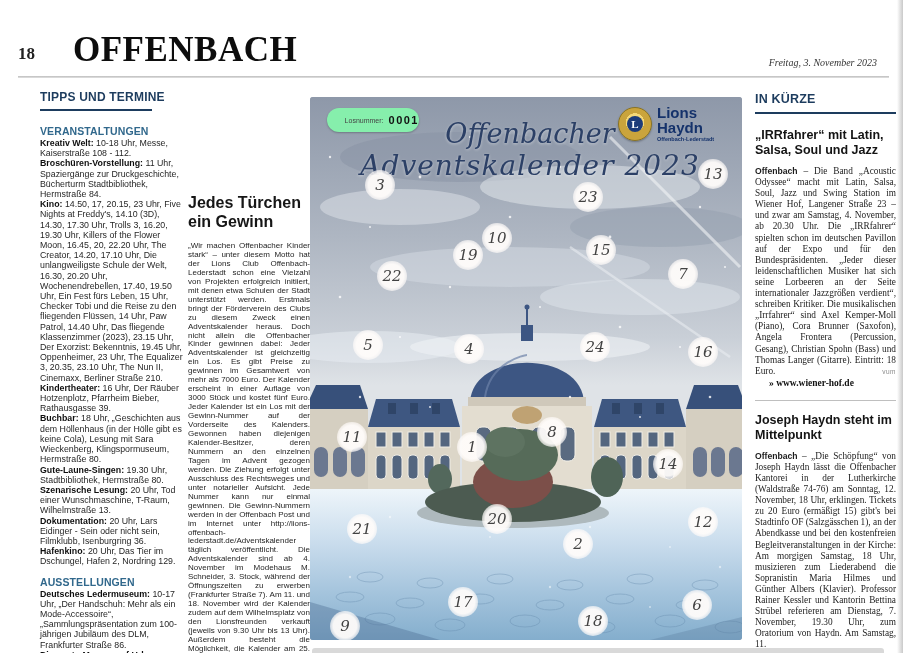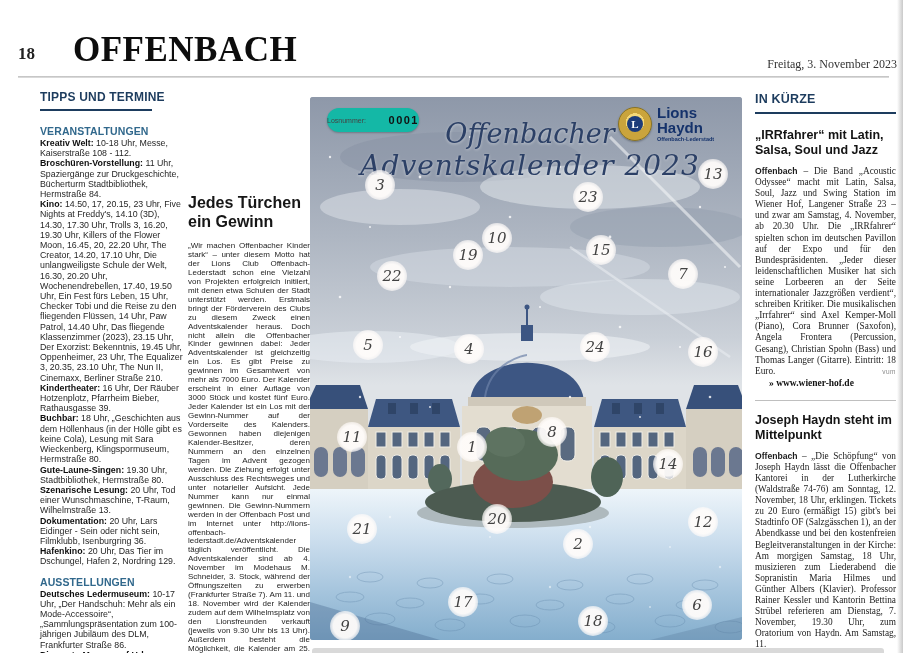--- a/index.html
+++ b/index.html
@@ -5,22 +5,22 @@
   * { margin:0; padding:0; box-sizing:border-box; }
   html,body { width:903px; height:653px; background:#fff; overflow:hidden;
               font-family:"Liberation Sans", sans-serif; }
   .page { position:relative; width:903px; height:571px; background:#ffffff; }
 
   
   .page-num { position:absolute; left:18px; top:44px; font-family:"Liberation Serif",serif;
               font-size:17px; font-weight:bold; color:#222; }
   .masthead { position:absolute; left:73px; top:30px; font-family:"Liberation Serif",serif;
               font-size:35px; font-weight:bold; color:#0d0d0d; letter-spacing:.5px; }
-  .edition-date { position:absolute; right:6px; top:57px; font-family:"Liberation Serif",serif;
-              font-size:12px; color:#333; }
+  .edition-date { position:absolute; right:26px; top:57px; font-family:"Liberation Serif",serif;
+              font-size:10px; color:#333;font-style:italic; }
   .head-rule { position:absolute; left:18px; right:14px; top:76px; height:2px;
               background:linear-gradient(to bottom,#bdbdbd,#e2e2e2); }
   .right-edge { position:absolute; right:0; top:0; width:6px; height:653px;
               background:linear-gradient(to right,#ffffff,#c9c9c9); }
 
   
   .left-col { position:absolute; left:40px; top:90px; width:143px; }
   .col-title { font-size:12px; font-weight:bold; color:#1d3c5e; letter-spacing:.2px; }
   .col-title-rule { width:112px; height:2px; background:#1d3c5e; margin:5px 0 14px 0; }
   .col-heading { font-size:10.5px; font-weight:bold; color:#31688c; margin:9px 0 1px 0; letter-spacing:.1px; }
@@ -29,23 +29,23 @@
 
   
   .mid-col { position:absolute; left:188px; top:193px; width:122px; }
   .mid-headline { font-size:16px; line-height:19px; font-weight:bold; color:#161616; margin-bottom:11px; }
   .mid-body { font-size:8px; line-height:8.95px; color:#1e1e1e; text-align:justify; }
 
   
   .cal { position:absolute; left:310px; top:97px; width:432px; height:543px;
          border-radius:3px; overflow:hidden; background:#9aa4b3; }
   .cal svg { position:absolute; left:0; top:0; }
-  .los-pill { position:absolute; left:17px; top:11px; width:92px; height:24px; background:#14b8a6;
+  .los-pill { position:absolute; left:17px; top:11px; width:92px; height:24px; background:#86efac;
          border-radius:12px; box-shadow:0 1px 2px rgba(0,0,0,.25); display:flex; align-items:center;
-         justify-content:space-between; gap:5px; }
+         justify-content:flex-end; gap:5px; }
   .los-label { font-size:7px; color:#444; }
   .los-value { font-size:11px; font-weight:bold; color:#111; letter-spacing:1.5px; }
   .cal-title { position:absolute; left:40px; top:22px; width:360px; text-align:center;
          font-family:"DejaVu Serif", serif; font-style:italic; color:#2c4066;
          text-shadow:0 1px 3px rgba(255,255,255,.45); }
   .cal-title .l1 { font-size:27px; line-height:30px; }
   .cal-title .l2 { font-size:28px; line-height:34px; letter-spacing:1px; }
   .lions { position:absolute; left:308px; top:8px; width:120px; display:flex; align-items:center; gap:5px; }
   .lions-emblem { width:34px; height:34px; border-radius:50%;
          background:radial-gradient(circle at 50% 45%, #f5d978 0 38%, #caa43c 39% 100%);

